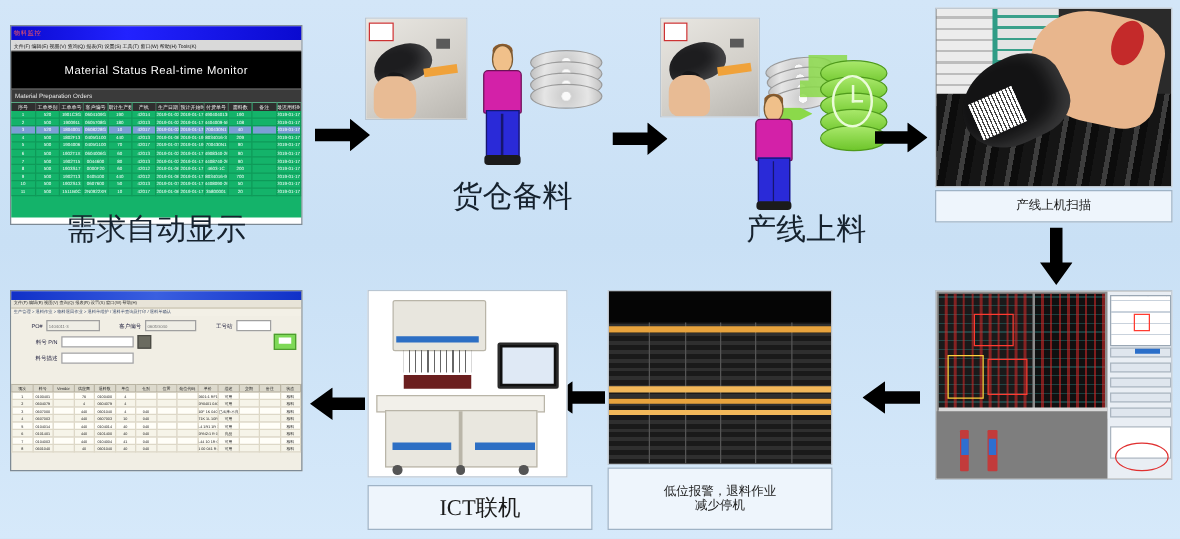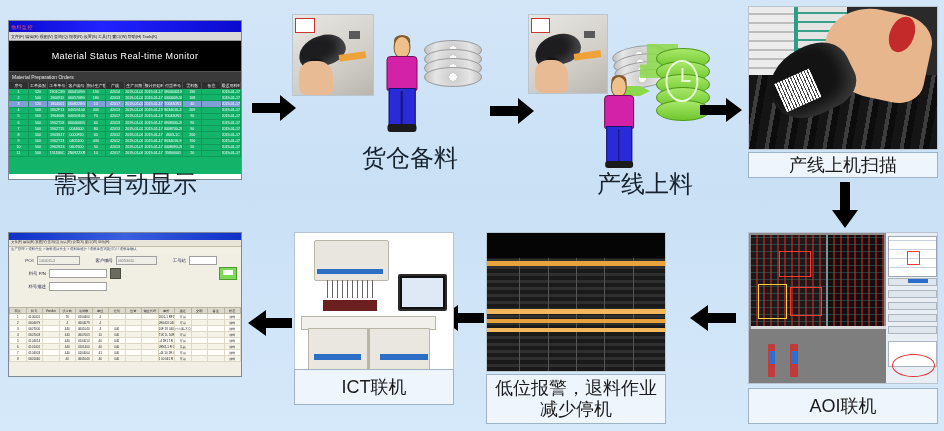--- a/index.html
+++ b/index.html
@@ -13,21 +13,21 @@
 
   
   .card{position:absolute;box-sizing:border-box;}
   .photo{position:absolute;box-sizing:border-box;overflow:hidden;}
 
   .caption{
     position:absolute;box-sizing:border-box;
     background:#eef5fc;border:1px solid #9fb3c6;
     color:#1b1b1b;text-align:center;
     display:flex;align-items:center;justify-content:center;
-    font-size:18px;line-height:1.15;white-space:pre-line;
+    font-size:10px;line-height:1.15;white-space:pre-line;
   }
   .caption.nobox{background:transparent;border:none;font-size:24px;color:#16222e;}
 
   
   .arrow{position:absolute;}
   .arrow svg{display:block;}
 
   
   #mes{left:8px;top:20px;width:234px;height:160px;background:#ffffff;
        border:1px solid #7d8a95;box-shadow:0 0 0 1px #ffffff inset;}
@@ -521,21 +521,20 @@
         <div class="pblue" style="left:42%;top:30.5%;width:40%;height:3%;"></div>
         <div class="pbar" style="top:38%;"></div>
         <div class="pbar" style="top:46%;"></div>
         <div class="pbar" style="top:54%;"></div>
         <div class="pbar" style="top:62%;"></div>
         <div class="pbar" style="top:72%;height:16%;background:#fff;"></div>
         <div class="ellipse"></div>
       </div>
     </div>
   </div>
-  <div class="caption" style="left:748px;top:388px;width:190px;height:36px;font-size:18px;">AOI联机</div>
 
   <div class="arrow" style="left:690px;top:305px;width:46px;height:26px;">
     <svg width="46" height="26" viewBox="0 0 46 26">
         <path d="M46 8 H18 V0 L0 13 L18 26 V18 H46 Z" fill="#000"></path>
       </svg>
   </div>
 
   <div class="photo frame" style="left:486px;top:232px;width:180px;height:140px;">
     <div class="scope" style="position:absolute;inset:0;">
       <div class="hdr"></div>
@@ -571,21 +570,21 @@
       <div class="blue2"></div>
       <div class="blue3"></div>
       <div class="mon">
           <i></i>
         </div>
       <div class="wheel" style="left:12%;"></div>
       <div class="wheel" style="left:44%;"></div>
       <div class="wheel" style="left:76%;"></div>
     </div>
   </div>
-  <div class="caption" style="left:294px;top:369px;width:160px;height:36px;font-size:18px;">ICT联机</div>
+  <div class="caption" style="left:294px;top:388px;width:180px;height:36px;font-size:18px;font-family:Liberation Serif, serif;">ICT联机</div>
 
   <div class="arrow" style="left:248px;top:310px;width:44px;height:26px;">
     <svg width="44" height="26" viewBox="0 0 44 26">
         <path d="M44 8 H18 V0 L0 13 L18 26 V18 H44 Z" fill="#000"></path>
       </svg>
   </div>
 
   <div class="card" id="erp">
     <div class="tb"></div>
     <div class="mb">文件(F) 编辑(E) 视图(V) 查询(Q) 报表(R) 设置(S) 窗口(W) 帮助(H)</div>

